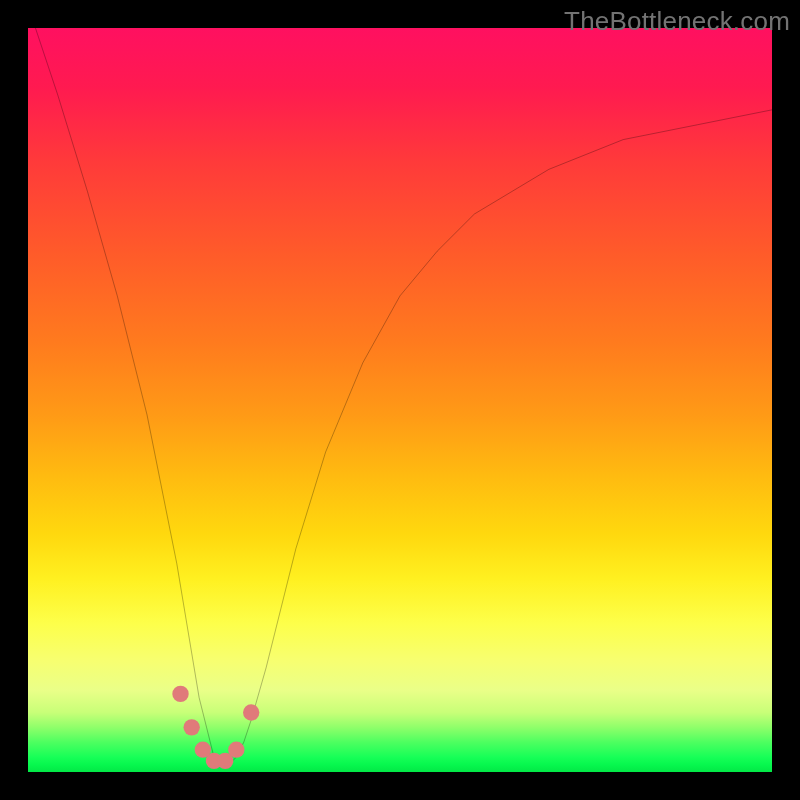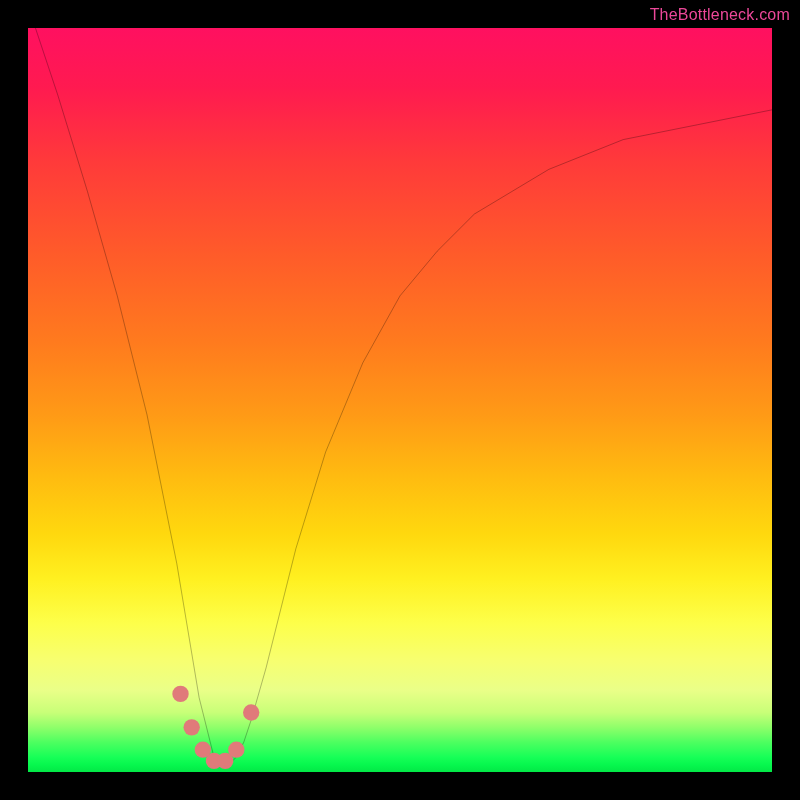--- a/index.html
+++ b/index.html
@@ -14,22 +14,22 @@
   .frame {
     position: relative;
     width: 800px;
     height: 800px;
     background: #000000;
   }
   .watermark {
     position: absolute;
     top: 6px;
     right: 10px;
-    color: #ec4899;
-    font-size: 16px;
+    color: #737373;
+    font-size: 26px;
     font-weight: 500;
     letter-spacing: 0.2px;
     z-index: 5;
   }
   .plot-area {
     position: absolute;
     
     left: 28px;
     top: 28px;
     width: 744px;

